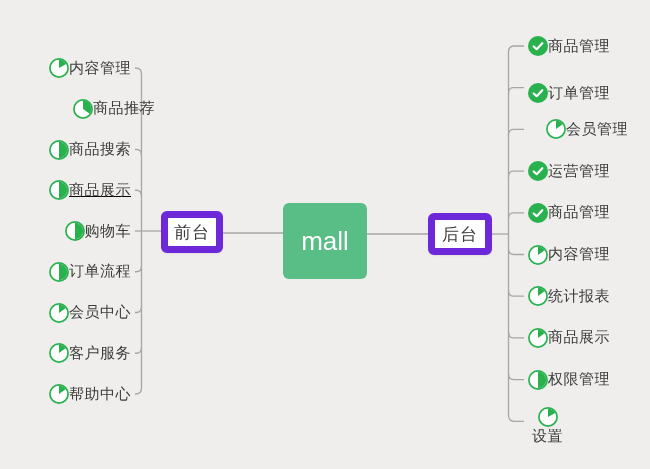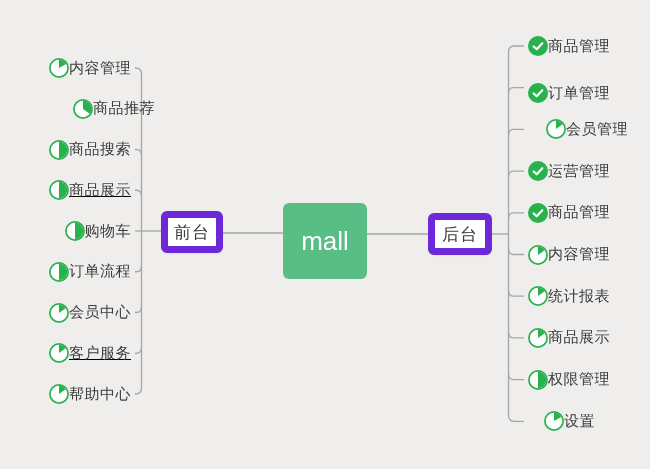--- a/index.html
+++ b/index.html
@@ -115,21 +115,21 @@
       </div>
       <div class="node-row" style="top: 298.5px; right: 519px;">
         <span class="icon">
           <svg width="20" height="20" viewBox="0 0 20 20">
     <circle cx="10" cy="10" r="9.1" fill="#ffffff" stroke="#29b14e" stroke-width="1.7"></circle>
     <path d="M10,10 L10,1.80 A8.2,8.2 0 0 1 16.63,5.18 Z" fill="#29b14e"></path>
           </svg>
         </span>
         <span class="node-label">会员中心</span>
       </div>
-      <div class="node-row" style="top: 339.25px; right: 519px; text-decoration: underline;">
+      <div class="node-row" style="top: 339.25px; right: 519px;">
         <span class="icon">
           <svg width="20" height="20" viewBox="0 0 20 20">
     <circle cx="10" cy="10" r="9.1" fill="#ffffff" stroke="#29b14e" stroke-width="1.7"></circle>
     <path d="M10,10 L10,1.80 A8.2,8.2 0 0 1 16.63,5.18 Z" fill="#29b14e"></path>
           </svg>
         </span>
         <span class="node-label">客户服务</span>
       </div>
       <div class="node-row" style="top: 380px; right: 519px; font-family: Liberation Serif, serif;">
         <span class="icon">
@@ -216,21 +216,21 @@
       </div>
       <div class="node-row" style="top: 365.6px; left: 528px;">
         <span class="icon">
           <svg width="20" height="20" viewBox="0 0 20 20">
     <circle cx="10" cy="10" r="9.1" fill="#ffffff" stroke="#29b14e" stroke-width="1.7"></circle>
     <path d="M10,10 L10,1.80 A8.2,8.2 0 0 1 10.00,18.20 Z" fill="#29b14e"></path>
           </svg>
         </span>
         <span class="node-label">权限管理</span>
       </div>
-      <div class="node-row" style="top: 407.3px; left: 544px;">
+      <div class="node-row" style="top: 407.3px; left: 532px; flex-direction: column;">
         <span class="icon">
           <svg width="20" height="20" viewBox="0 0 20 20">
     <circle cx="10" cy="10" r="9.1" fill="#ffffff" stroke="#29b14e" stroke-width="1.7"></circle>
     <path d="M10,10 L10,1.80 A8.2,8.2 0 0 1 17.19,6.05 Z" fill="#29b14e"></path>
           </svg>
         </span>
         <span class="node-label">设置</span>
       </div>
     </div>
 

